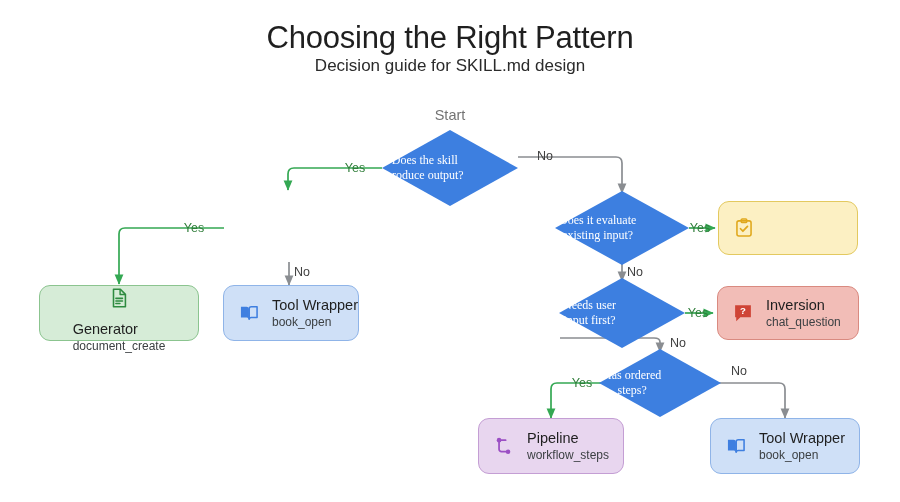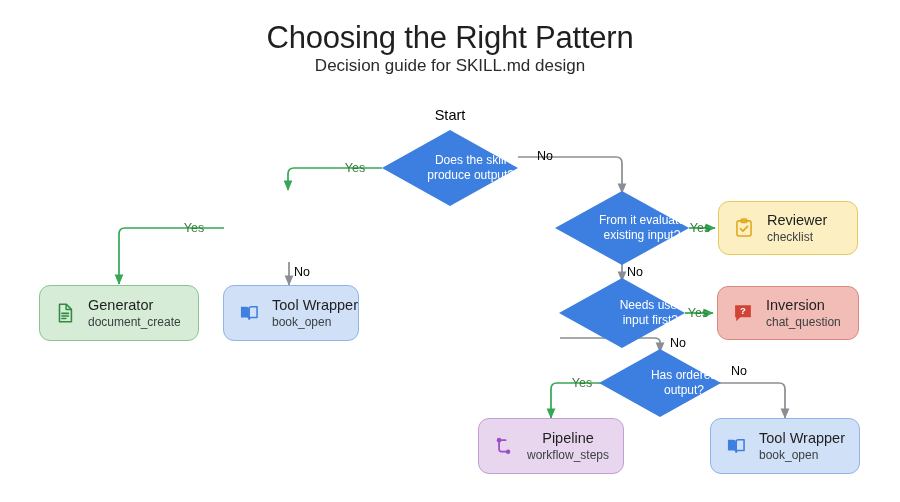--- a/index.html
+++ b/index.html
@@ -57,36 +57,37 @@
     stroke-linejoin: round;
     stroke-linecap: butt;
   }
   .edge-label {
     position: absolute;
     font-size: 12.5px;
     white-space: nowrap;
     transform: translate(-50%, -50%);
   }
   .edge-label.yes { color: #2f7d39; margin-top: 12px; }
-  .edge-label.no  { color: #000000; }
+  .edge-label.no  { color: #404040; }
 
   .start-label {
     position: absolute;
     font-size: 14.5px;
-    color: #000000;
+    color: #737373;
     transform: translate(-50%, -50%);
     white-space: nowrap;
   }
 
   .diamond {
     position: absolute;
     transform: translate(-50%, -50%);
     display: flex;
     align-items: center;
-    justify-content: flex-end;
+    justify-content: flex-start;
+    font-family: Liberation Serif, serif;
   }
   .diamond .shape {
     position: absolute;
     left: 0; top: 0;
     width: 100%; height: 100%;
     background: #3d7fe0;
     clip-path: polygon(50% 0%, 100% 50%, 50% 100%, 0% 50%);
   }
   .diamond .dtext {
     position: relative;
@@ -129,25 +130,25 @@
   }
   .node .nicon {
     flex: 0 0 auto;
     display: flex;
     align-items: center;
     justify-content: center;
     width: 24px;
     height: 24px;
   }
 
-  .n-green  { background: #d6ecd7; border-color: #8bc48f; }
+  .n-green  { background: #d6ecd7; border-color: #8bc48f; flex-direction: column; }
   .n-blue   { background: #cfe0f7; border-color: #8fb4e8; }
   .n-yellow { background: #fcf0c3; border-color: #e3c95f; }
   .n-red    { background: #f2bdb7; border-color: #d98a80; }
-  .n-purple { background: #e8d6ef; border-color: #c49ed4; text-align: center; }
+  .n-purple { background: #e8d6ef; border-color: #c49ed4; }
 </style>
 </head>
 <body>
 
 <div id="canvas">
 
   <div class="header">
     <div class="title">Choosing the Right Pattern</div>
     <div class="subtitle">Decision guide for SKILL.md design</div>
   </div>
@@ -187,34 +188,34 @@
 
   <div class="diamond" style="left:450px; top:168px; width:136px; height:76px;">
     <div class="shape"></div>
     <div class="dtext">Does the skill
 produce output?</div>
   </div>
 
 
   <div class="diamond" style="left:622px; top:228px; width:134px; height:74px;">
     <div class="shape"></div>
-    <div class="dtext">From it evaluate
+    <div class="dtext">Does it evaluate
 existing input?</div>
   </div>
 
   <div class="diamond" style="left:622px; top:313px; width:126px; height:70px;">
     <div class="shape"></div>
     <div class="dtext">Needs user
 input first?</div>
   </div>
 
   <div class="diamond" style="left:660px; top:383px; width:122px; height:68px;">
     <div class="shape"></div>
     <div class="dtext">Has ordered
-output?</div>
+steps?</div>
   </div>
 
   <div class="edge-label yes" style="left:355px; top:156px;">Yes</div>
   <div class="edge-label no" style="left:545px; top:156px;">No</div>
   <div class="edge-label yes" style="left:194px; top:216px;">Yes</div>
   <div class="edge-label no" style="left:302px; top:272px;">No</div>
   <div class="edge-label yes" style="left:700px; top:216px;">Yes</div>
   <div class="edge-label no" style="left:635px; top:272px;">No</div>
   <div class="edge-label yes" style="left:698px; top:301px;">Yes</div>
   <div class="edge-label no" style="left:678px; top:343px;">No</div>
@@ -250,24 +251,20 @@
   </div>
 
   <div class="node n-yellow" style="left:788px; top:228px; width:140px; height:54px;">
     <span class="nicon">
       <svg width="22" height="22" viewBox="0 0 24 24">
         <rect x="4.3" y="4.2" width="15.4" height="16.6" rx="2.2" fill="none" stroke="#e0a81c" stroke-width="1.7"></rect>
         <rect x="9" y="2.2" width="6" height="3.8" rx="1.2" fill="none" stroke="#e0a81c" stroke-width="1.7"></rect>
         <path d="M8.2 12.8l2.6 2.7 5-5.2" fill="none" stroke="#e0a81c" stroke-width="1.9" stroke-linecap="round" stroke-linejoin="round"></path>
       </svg>
     </span>
-    <span class="ntextwrap">
-      <span class="ntitle">Reviewer</span>
-      <span class="nsub">checklist</span>
-    </span>
   </div>
 
   <div class="node n-red" style="left:788px; top:313px; width:142px; height:54px;">
     <span class="nicon">
       <svg width="22" height="22" viewBox="0 0 24 24">
         <path d="M3.4 3.6h17.2v13.1H9.1L4.6 21v-4.3H3.4z" fill="#cf4436"></path>
         <text x="11.9" y="13.3" font-family="Liberation Sans, sans-serif" font-size="10.5" font-weight="bold" fill="#ffffff" text-anchor="middle">?</text>
       </svg>
     </span>
     <span class="ntextwrap">

